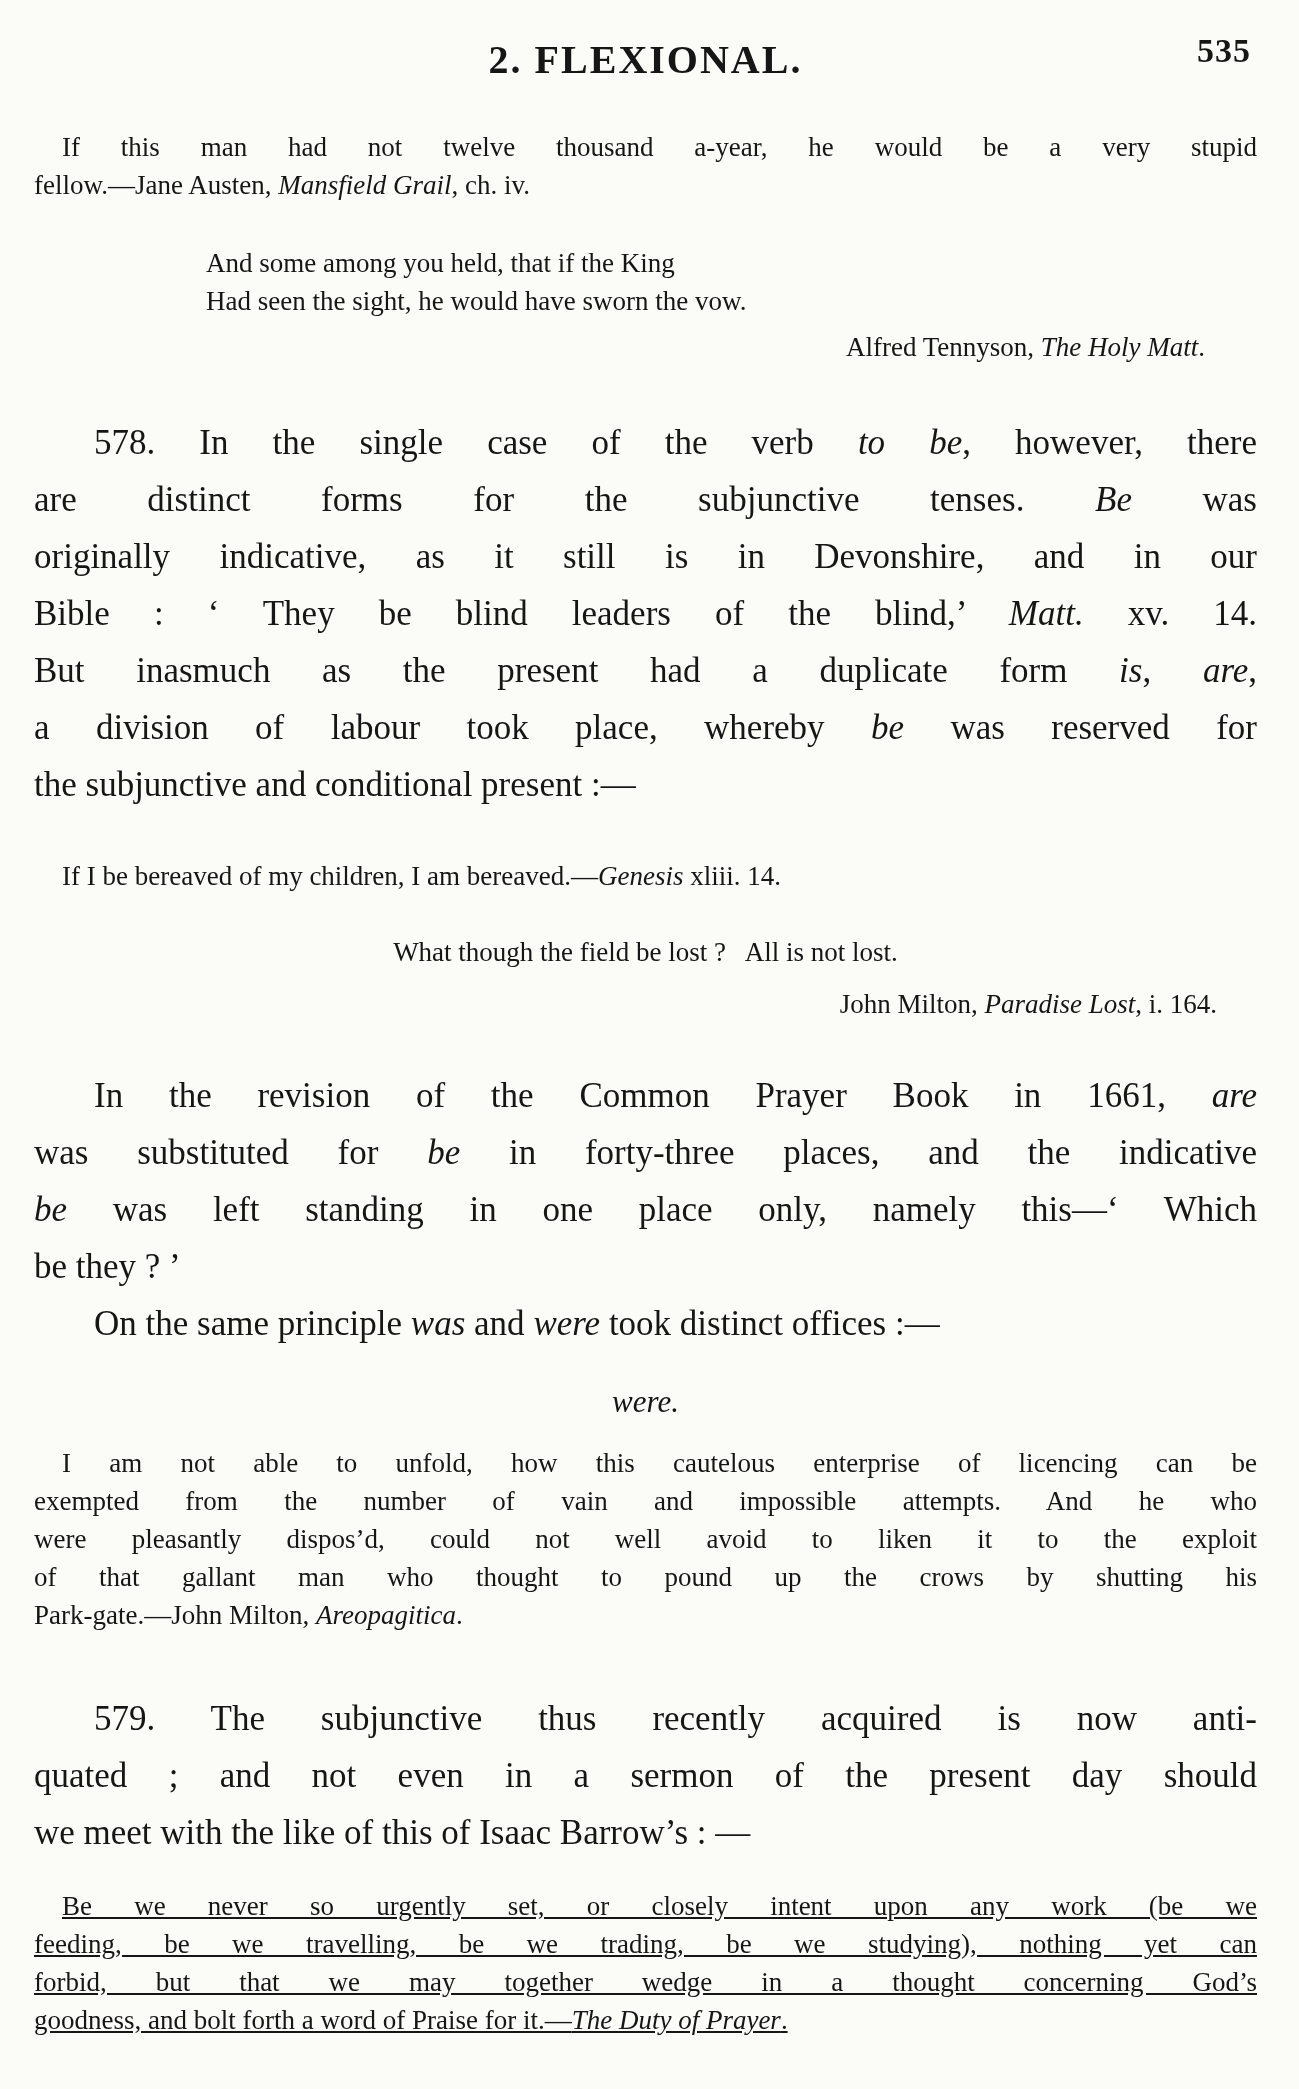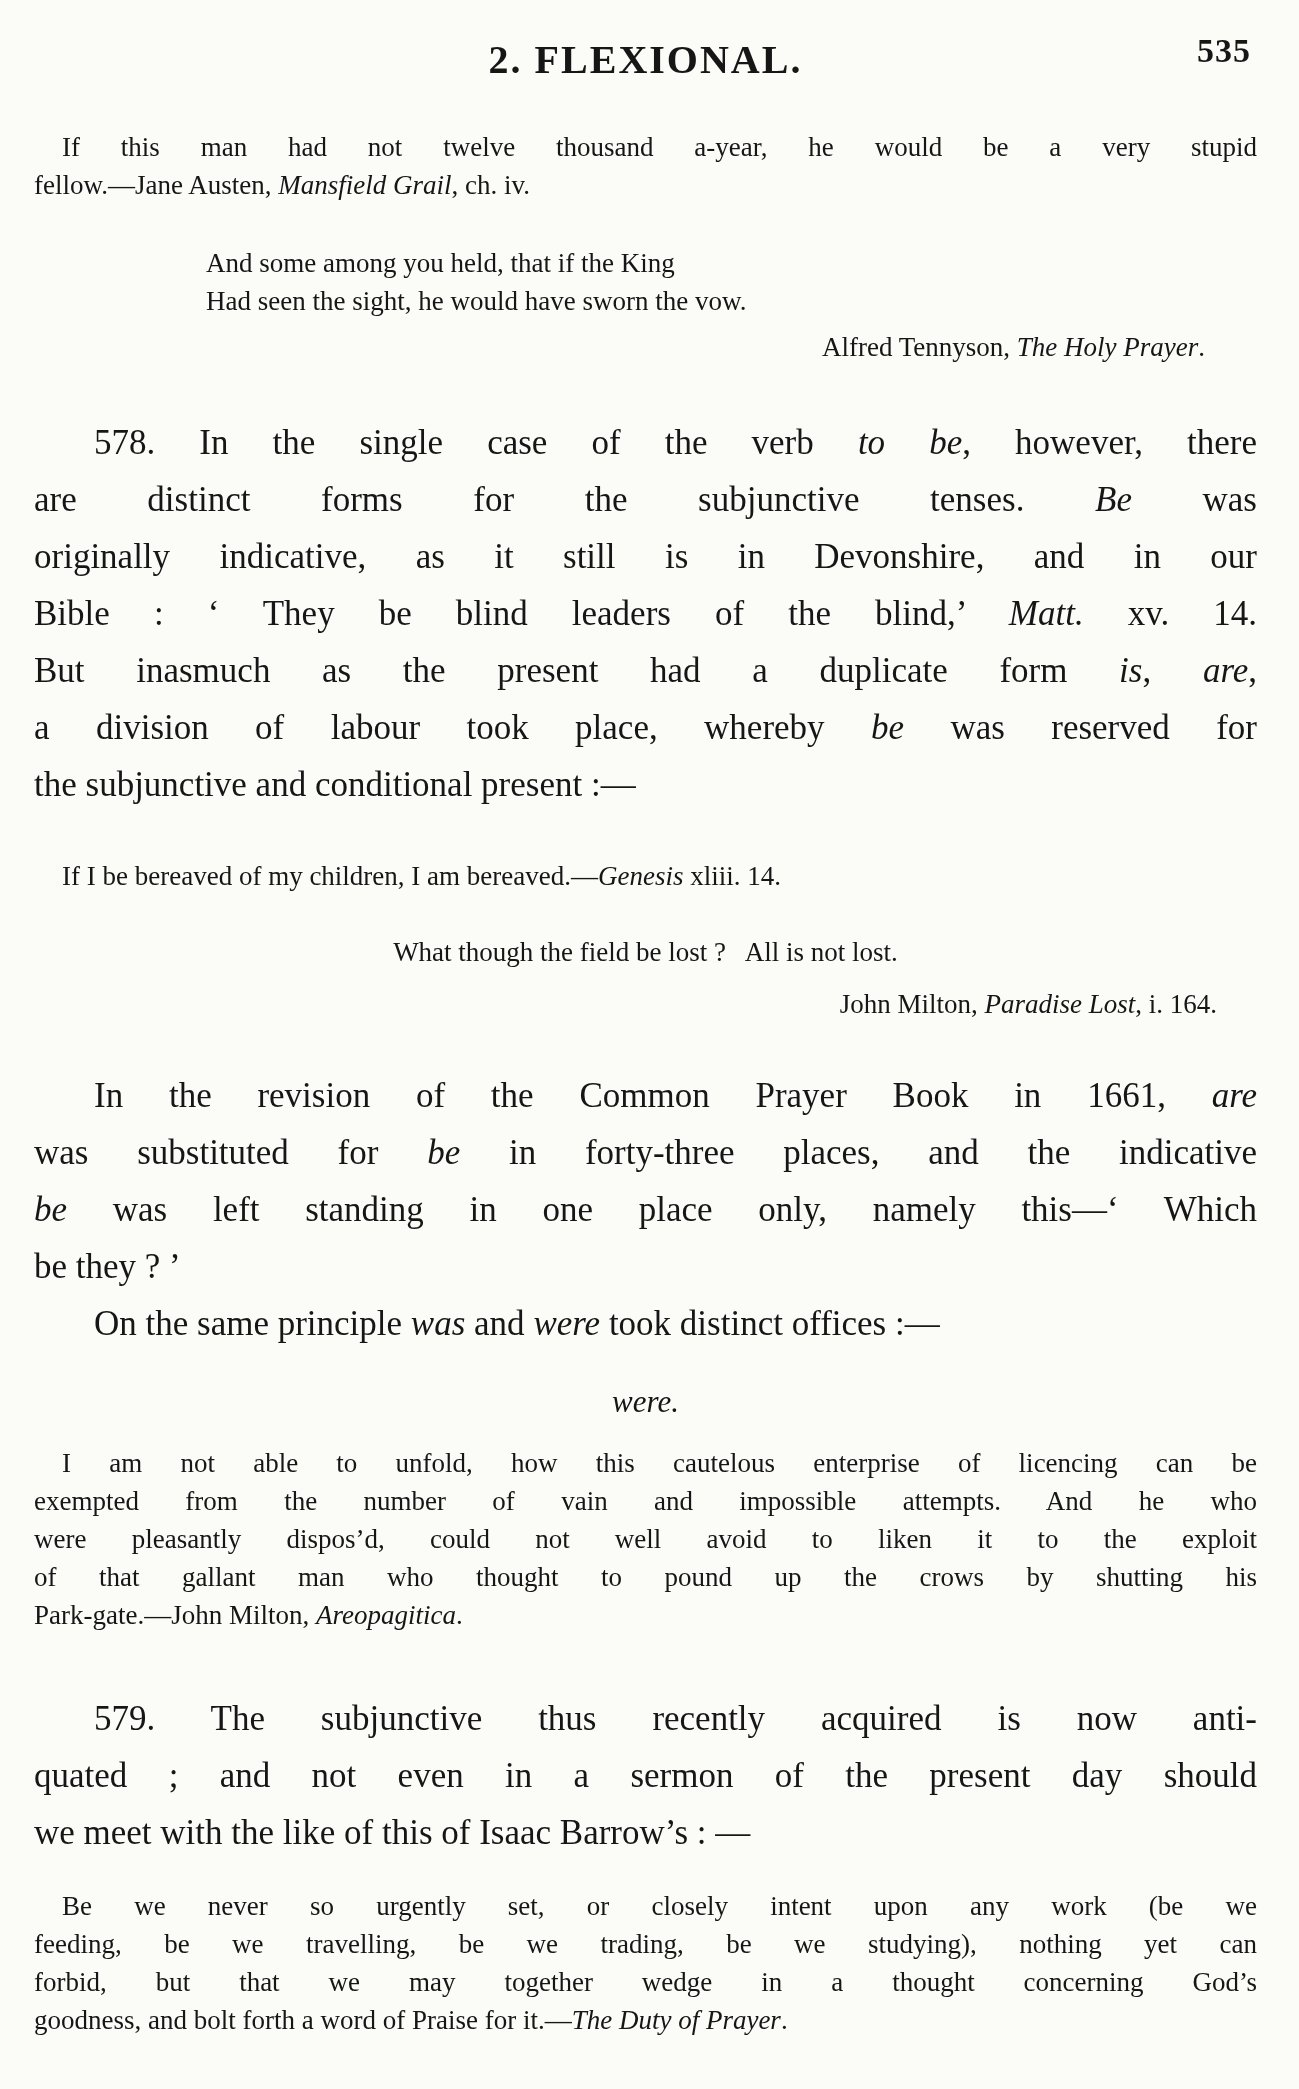--- a/index.html
+++ b/index.html
@@ -51,41 +51,41 @@
   
   .mt-quoteA   { margin-top: 30px; }
   .mt-verseT   { margin-top: 40px; }
   .mt-p578     { margin-top: 48px; }
   .mt-genesis  { margin-top: 44px; }
   .mt-verseM   { margin-top: 38px; }
   .mt-prayer   { margin-top: 44px; }
   .mt-were     { margin-top: 28px; }
   .mt-areop    { margin-top: 20px; }
   .mt-p579     { margin-top: 56px; }
-  .mt-barrow   { margin-top: 26px; }
+  .mt-barrow   { margin-top: 26px; text-decoration: underline; }
 </style>
 </head>
 <body>
 
 <main class="page">
 
   <header class="pg-head">
     <div class="sec-title">2. FLEXIONAL.</div>
     <div class="pg-num">535</div>
   </header>
 
   <section class="sm mt-quoteA">
     <div class="line just ind-sm"><span>If this man had not twelve thousand a-year, he would be a very stupid</span></div>
     <div class="line"><span>fellow.—Jane Austen, </span><i>Mansfield Grail</i><span>, ch. iv.</span></div>
   </section>
 
   <section class="sm mt-verseT">
     <div class="line verse"><span>And some among you held, that if the King</span></div>
     <div class="line verse"><span>Had seen the sight, he would have sworn the vow.</span></div>
-    <div class="line attr-r attr-tennyson"><span>Alfred Tennyson, </span><i>The Holy Prayer</i><span>.</span></div>
+    <div class="line attr-r attr-tennyson"><span>Alfred Tennyson, </span><i>The Holy Matt</i><span>.</span></div>
   </section>
 
   <section class="lg mt-p578">
     <div class="line just ind-lg"><b>578.</b><span> In the single case of the verb </span><i>to be</i><span>, however, there</span></div>
     <div class="line just"><span>are distinct forms for the subjunctive tenses. </span><i>Be</i><span> was</span></div>
     <div class="line just"><span>originally indicative, as it still is in Devonshire, and in our</span></div>
     <div class="line just"><span>Bible : ‘ They be blind leaders of the blind,’ </span><i>Matt.</i><span> xv. 14.</span></div>
     <div class="line just"><span>But inasmuch as the present had a duplicate form </span><i>is</i><span>, </span><i>are</i><span>,</span></div>
     <div class="line just"><span>a division of labour took place, whereby </span><i>be</i><span> was reserved for</span></div>
     <div class="line"><span>the subjunctive and conditional present :—</span></div>

